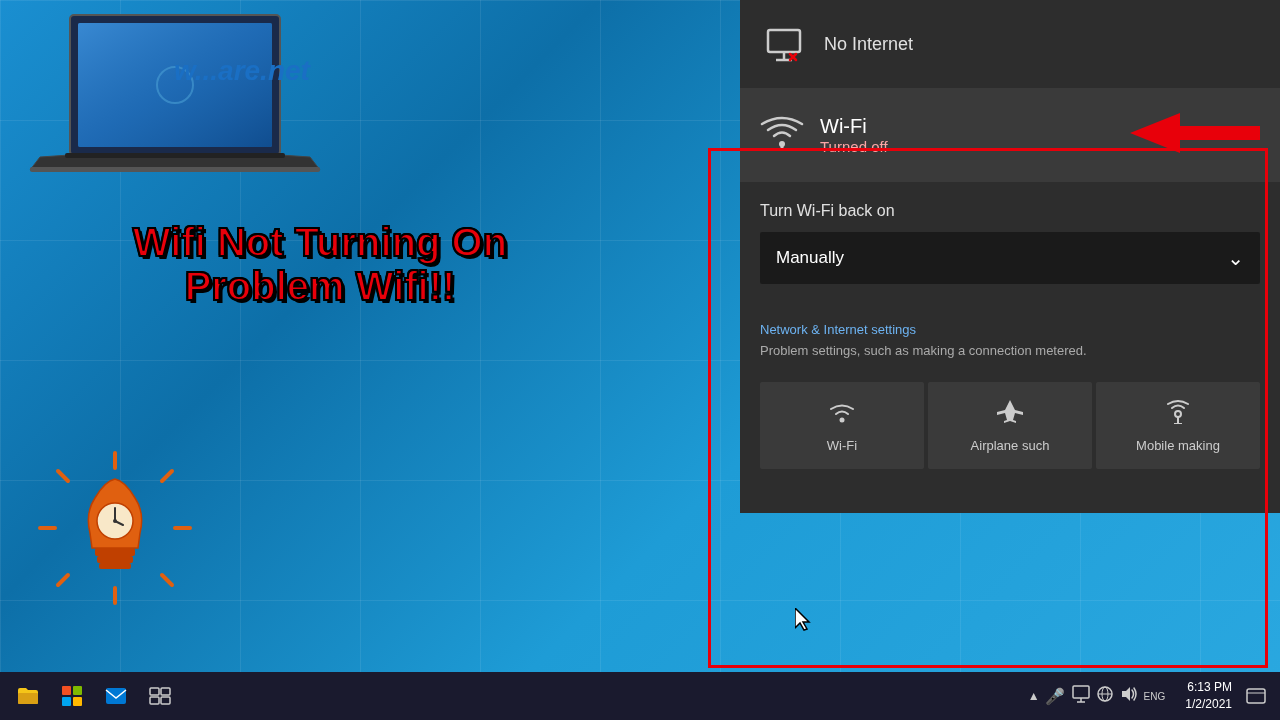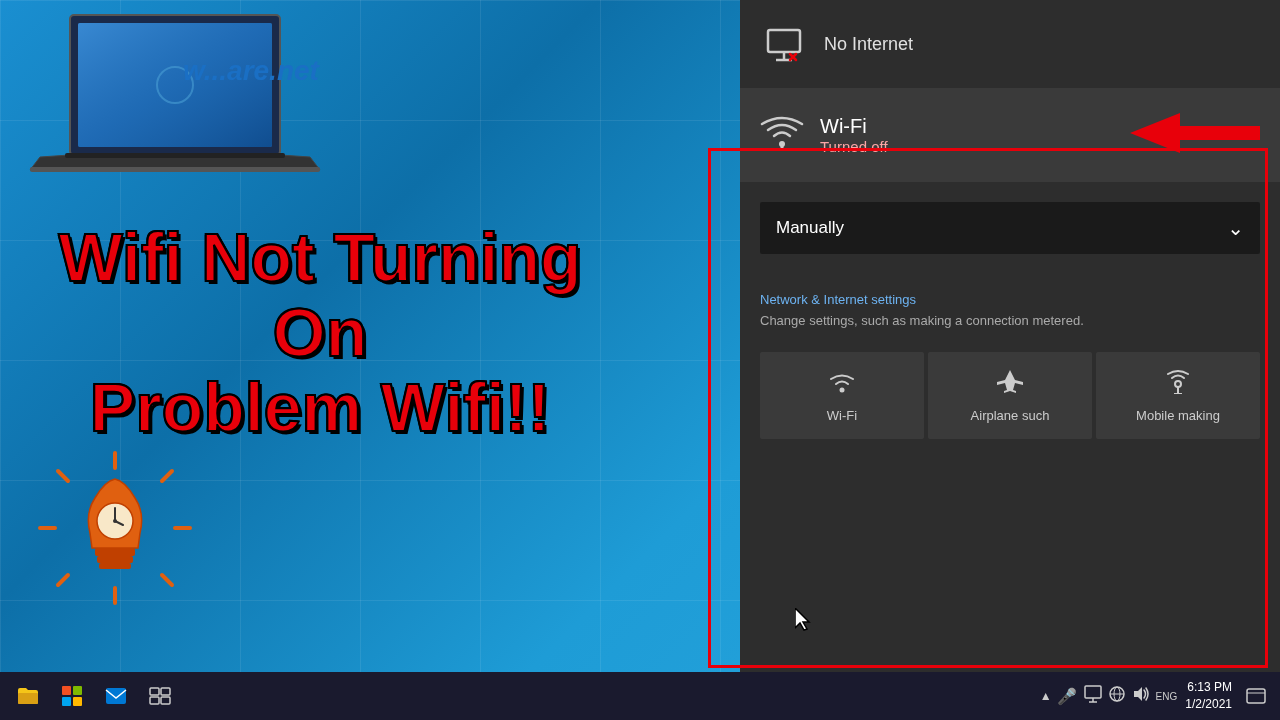--- a/index.html
+++ b/index.html
@@ -74,21 +74,21 @@
       gap: 6px;
       color: #fff;
       font-size: 14px;
     }
 
     .taskbar-clock {
       color: #fff;
       font-size: 12px;
       text-align: right;
       line-height: 1.4;
-      margin-left: 0;
+      margin-left: 12px;
     }
 
     .taskbar-notification {
       width: 32px;
       height: 40px;
       display: flex;
       align-items: center;
       justify-content: center;
       color: #fff;
     }
@@ -99,49 +99,49 @@
       left: 0;
       top: 0;
       width: 680px;
       height: 672px;
     }
 
     
     .website-text {
       position: absolute;
       top: 55px;
-      left: 183px;
+      left: 174px;
       color: #1a6fc4;
       font-size: 28px;
       font-weight: bold;
       font-style: italic;
     }
 
     
     .main-title {
       position: absolute;
       top: 220px;
       left: 10px;
       width: 620px;
       text-align: center;
       color: #e8000a;
-      font-size: 68px;
+      font-size: 40px;
       font-weight: 900;
       line-height: 1.1;
       text-shadow: 3px 3px 0 #000, -1px -1px 0 #000, 1px -1px 0 #000, -1px 1px 0 #000;
       -webkit-text-stroke: 2px #000;
     }
 
     
     .network-panel {
       position: absolute;
       top: 0;
       right: 0;
       width: 540px;
-      height: 672px;
+      height: 513px;
       background: #2d2d2d;
     }
 
     
     .red-border-panel {
       position: absolute;
       top: 148px;
       left: 708px;
       width: 560px;
       height: 520px;
@@ -400,29 +400,30 @@
       </div>
 
       <div class="red-arrow">
         <svg width="130" height="50" viewBox="0 0 130 50">
           <polygon points="0,25 50,5 50,18 130,18 130,32 50,32 50,45" fill="#e8000a"></polygon>
         </svg>
       </div>
     </div>
 
     <div class="turn-wifi-section">
+      <div class="turn-wifi-label">Turn Wi-Fi back on</div>
       <div class="dropdown">
         <span>Manually</span>
         <span class="dropdown-chevron">⌄</span>
       </div>
     </div>
 
     <div class="network-settings-section">
       <div class="network-settings-title">Network &amp; Internet settings</div>
-      <div class="network-settings-desc">Change settings, such as making a connection metered.</div>
+      <div class="network-settings-desc">Problem settings, such as making a connection metered.</div>
     </div>
 
     <div class="quick-tiles">
       <div class="tile">
         <div class="tile-icon">
           <svg width="30" height="26" viewBox="0 0 30 26">
             <circle cx="15" cy="22" r="2.5" fill="#ccc"></circle>
             <path d="M9 16 Q15 11 21 16" fill="none" stroke="#ccc" stroke-width="2" stroke-linecap="round"></path>
             <path d="M4 11 Q15 4 26 11" fill="none" stroke="#ccc" stroke-width="2" stroke-linecap="round"></path>
           </svg>

